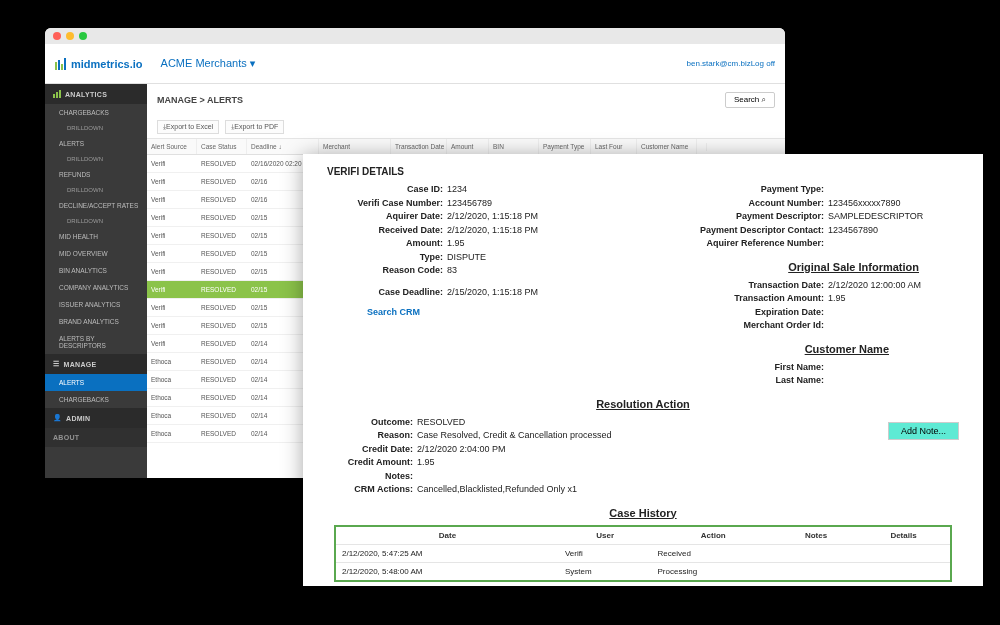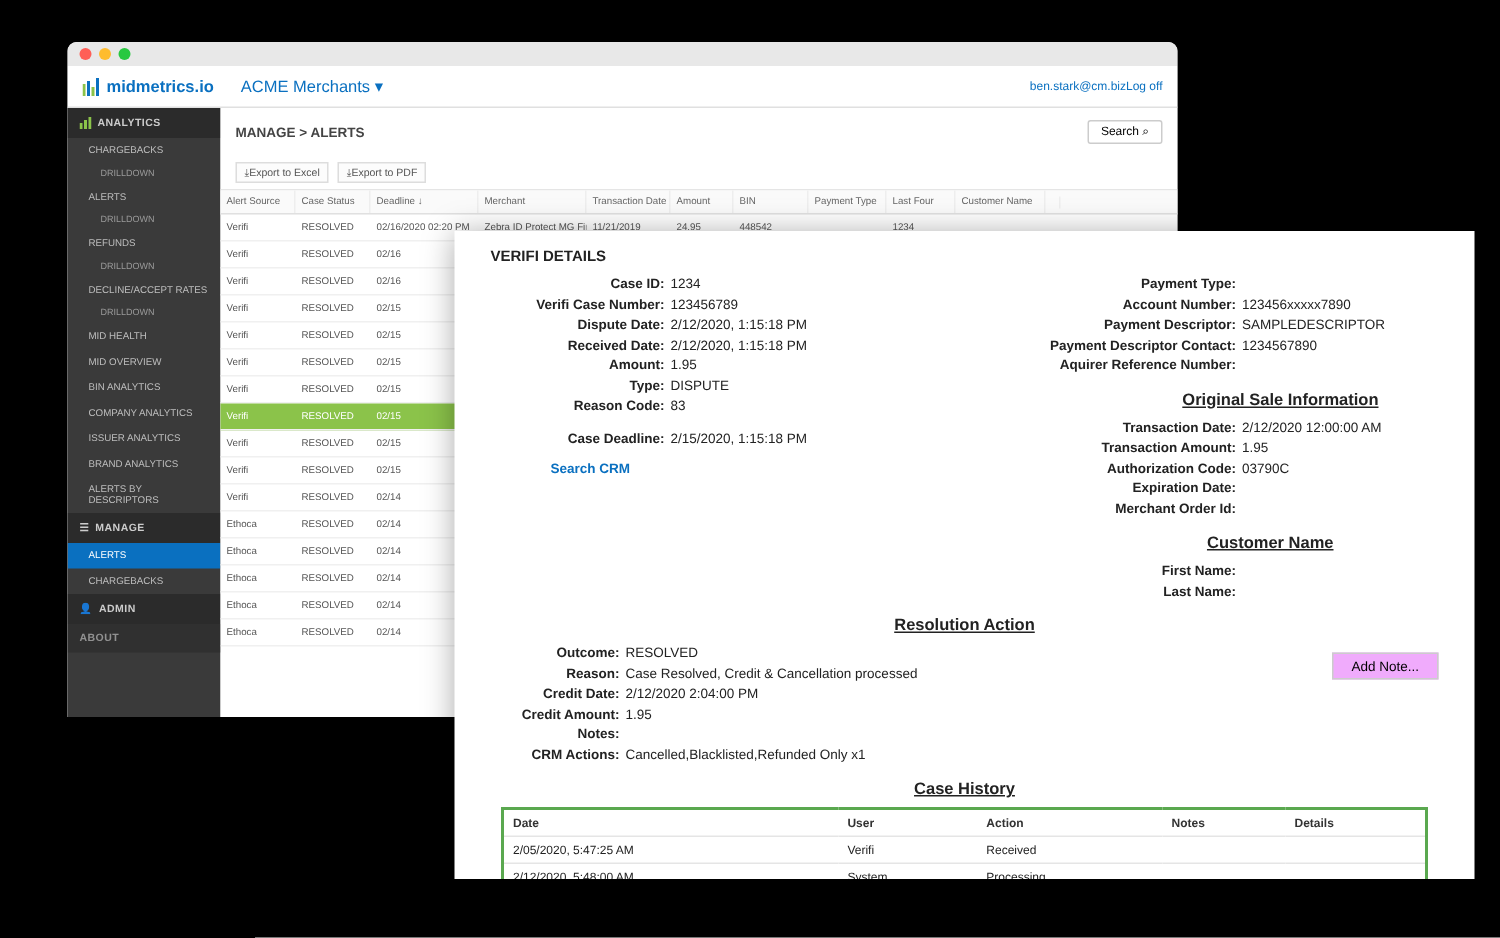--- a/index.html
+++ b/index.html
@@ -4,21 +4,21 @@
 <style>
   * { box-sizing: border-box; margin: 0; padding: 0; font-family: -apple-system, Helvetica, Arial, sans-serif; }
   body { background: #000; width: 1000px; height: 625px; position: relative; overflow: hidden; }
 
   
   .bw { position: absolute; left: 45px; top: 28px; width: 740px; height: 450px; background: #f4f4f4; border-radius: 6px 6px 0 0; box-shadow: 0 2px 12px rgba(0,0,0,.3); overflow: hidden; }
   .titlebar { height: 16px; background: #e8e8e8; display: flex; align-items: center; padding-left: 8px; gap: 5px; }
   .dot { width: 8px; height: 8px; border-radius: 50%; }
   .dot.r { background: #ff5f57; } .dot.y { background: #febc2e; } .dot.g { background: #28c840; }
 
-  .topbar { height: 28px; background: #fff; display: flex; align-items: center; padding: 0 10px; border-bottom: 1px solid #e0e0e0; font-size: 9px; }
+  .topbar { height: 40px; background: #fff; display: flex; align-items: center; padding: 0 10px; border-bottom: 1px solid #e0e0e0; font-size: 9px; }
   .logo { display: flex; align-items: center; gap: 4px; font-size: 11px; color: #0a70c0; font-weight: 600; }
   .logo svg { width: 12px; height: 12px; }
   .acme { margin-left: 18px; color: #0a70c0; font-size: 11px; }
   .sp { flex: 1; }
   .userlnk { color: #0a70c0; font-size: 8px; }
   .logoff { color: #0a70c0; font-size: 8px; }
 
   .app { display: flex; height: calc(100% - 44px); }
   .sidebar { width: 102px; background: #3a3a3a; color: #ccc; font-size: 7px; overflow: hidden; }
   .side-h { background: #2b2b2b; padding: 6px 8px; font-weight: 700; letter-spacing: .3px; display: flex; align-items: center; gap: 4px; }
@@ -46,26 +46,26 @@
   .panel { position: absolute; left: 303px; top: 154px; width: 680px; height: 432px; background: #fff; box-shadow: 0 2px 20px rgba(0,0,0,.35); font-size: 9px; color: #222; padding: 12px 24px 0 24px; overflow: hidden; }
   .panel h3 { font-size: 10px; font-weight: 700; margin-bottom: 6px; }
   .cols { display: flex; gap: 30px; }
   .col { flex: 1; }
   .kv { display: flex; font-size: 9px; line-height: 1.5; }
   .kv .k { min-width: 120px; text-align: right; font-weight: 700; padding-right: 4px; }
   .kv .v { }
   .col.r .kv .k { min-width: 170px; }
   .sect-title { text-align: center; font-weight: 700; text-decoration: underline; font-size: 11px; margin: 10px 0 6px; }
   .link { color: #0a70c0; font-weight: 600; font-size: 9px; margin-left: 40px; display: inline-block; margin-top: 8px; }
-  .addnote { float: right; border: 1px solid #ccc; padding: 3px 12px; font-size: 9px; background: #f0abfc; margin-top: 6px; }
+  .addnote { float: right; border: 1px solid #ccc; padding: 3px 12px; font-size: 9px; background: #5eead4; margin-top: 6px; }
 
   .ch { margin-top: 6px; }
   .ch table { width: 618px; margin: 4px auto 0; border: 2px solid #5aa84f; border-collapse: collapse; font-size: 8px; }
   .ch th, .ch td { text-align: left; padding: 4px 6px; border-bottom: 1px solid #e5e5e5; }
-  .ch th { font-weight: 600; color: #333; }
+  .ch th { font-weight: 600; color: #333; text-align: center; }
 </style>
 </head>
 <body>
 
 <div class="bw">
   <div class="titlebar">
     <div class="dot r"></div>
     <div class="dot y"></div>
     <div class="dot g"></div>
   </div>
@@ -371,21 +371,21 @@
     <div class="col">
       <div class="kv">
           <div class="k">Case ID:</div>
           <div class="v">1234</div>
         </div>
       <div class="kv">
           <div class="k">Verifi Case Number:</div>
           <div class="v">123456789</div>
         </div>
       <div class="kv">
-          <div class="k">Dispute Date:</div>
+          <div class="k">Aquirer Date:</div>
           <div class="v">2/12/2020, 1:15:18 PM</div>
         </div>
       <div class="kv">
           <div class="k">Received Date:</div>
           <div class="v">2/12/2020, 1:15:18 PM</div>
         </div>
       <div class="kv">
           <div class="k">Amount:</div>
           <div class="v">1.95</div>
         </div>
@@ -426,24 +426,20 @@
           <div class="v"></div>
         </div>
       <div class="sect-title" style="text-align:right;margin-right:40px">Original Sale Information</div>
       <div class="kv">
           <div class="k">Transaction Date:</div>
           <div class="v">2/12/2020 12:00:00 AM</div>
         </div>
       <div class="kv">
           <div class="k">Transaction Amount:</div>
           <div class="v">1.95</div>
-        </div>
-      <div class="kv">
-          <div class="k">Authorization Code:</div>
-          <div class="v">03790C</div>
         </div>
       <div class="kv">
           <div class="k">Expiration Date:</div>
           <div class="v"></div>
         </div>
       <div class="kv">
           <div class="k">Merchant Order Id:</div>
           <div class="v"></div>
         </div>
       <div class="sect-title" style="text-align:right;margin-right:70px">Customer Name</div>
@@ -498,21 +494,21 @@
           <tr id="ch-head">
             <th>Date</th>
             <th>User</th>
             <th>Action</th>
             <th>Notes</th>
             <th>Details</th>
           </tr>
         </thead>
       <tbody id="ch-body">
           <tr>
-            <td>2/05/2020, 5:47:25 AM</td>
+            <td>2/12/2020, 5:47:25 AM</td>
             <td>Verifi</td>
             <td>Received</td>
             <td></td>
             <td></td>
           </tr>
           <tr>
             <td>2/12/2020, 5:48:00 AM</td>
             <td>System</td>
             <td>Processing</td>
             <td></td>

